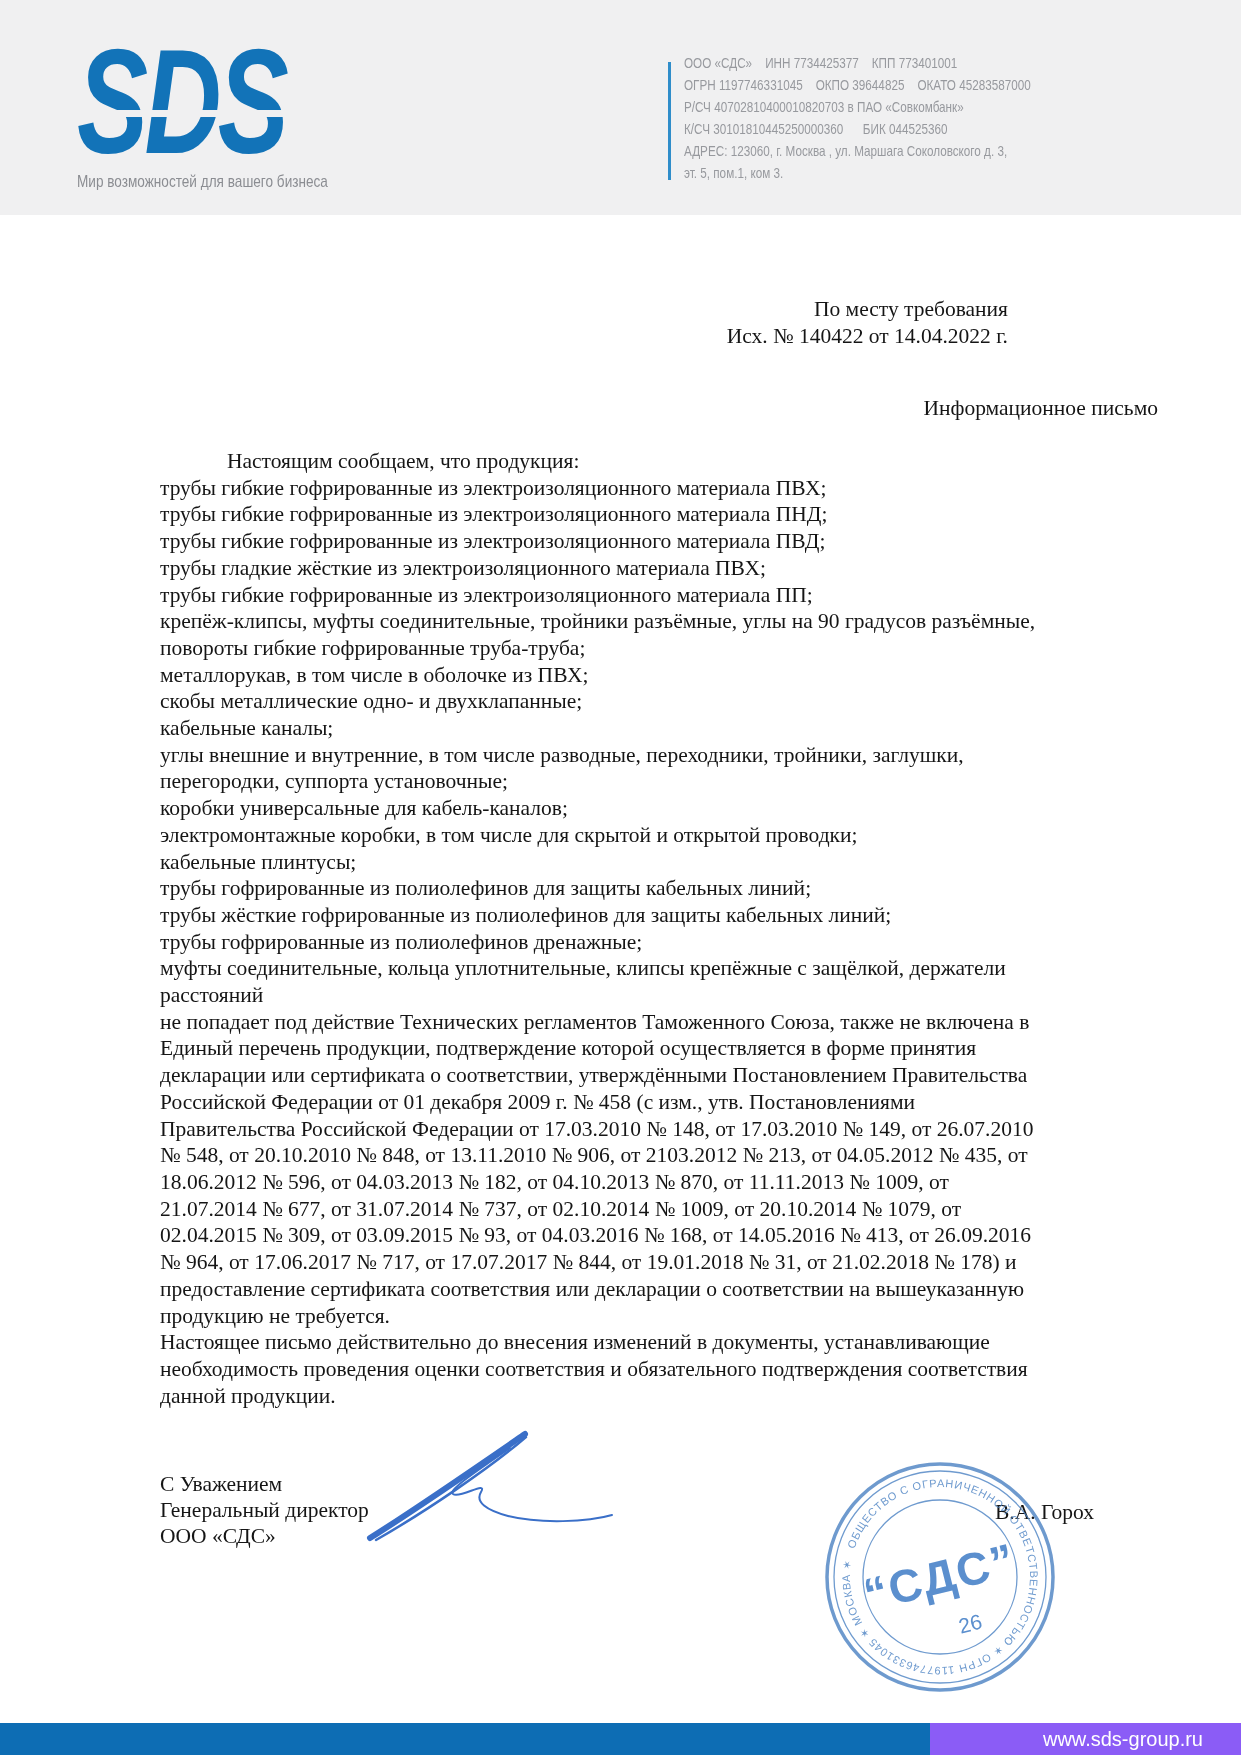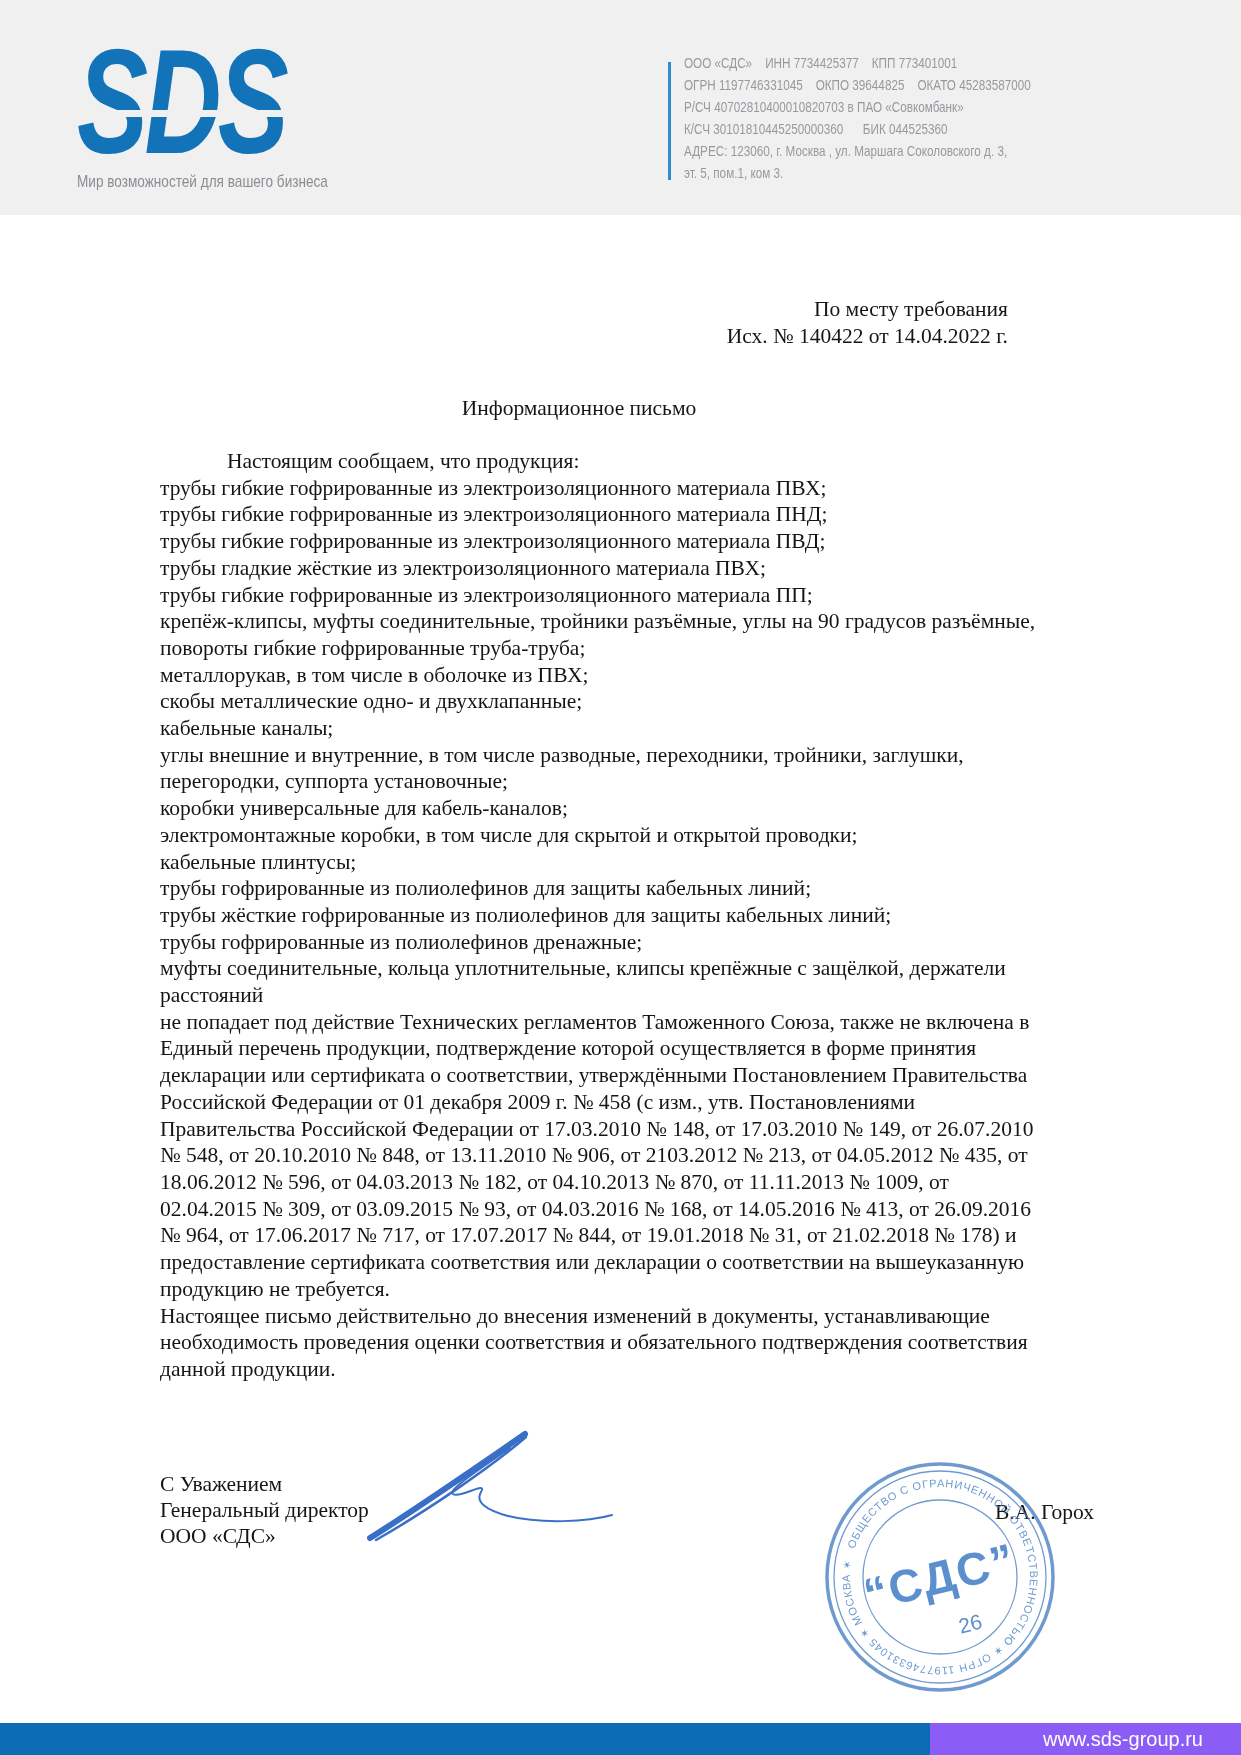--- a/index.html
+++ b/index.html
@@ -21,21 +21,21 @@
   }
   .info-rule { position:absolute; left:668px; top:62px; width:3px; height:118px; background:#2f8dca; }
   .company-info {
     position:absolute; left:684px; top:52px; font-family:"Liberation Sans",sans-serif;
     font-size:15px; line-height:22px; color:#97999e; white-space:pre;
     transform:scaleX(0.78); transform-origin:left top;
   }
   
   .reference { position:absolute; top:296px; right:233px; text-align:right; font-size:21.5px; line-height:27px; }
   
-  .title { position:absolute; top:396px; left:0; width:1158px; text-align:center; font-size:21.5px; }
+  .title { position:absolute; top:396px; left:0; width:1158px; text-align:right; font-size:21.5px; }
   .body-text { position:absolute; left:160px; top:448px; font-size:21.5px; line-height:26.7px; }
   .body-text .intro { padding-left:67px; }
   .body-line, .intro { white-space:pre; }
   
   .closing { position:absolute; left:160px; top:1452px; font-size:21.5px; line-height:26px;margin-top:19px; }
   .signer-name { position:absolute; left:995px; top:1500px; font-size:21.5px; }
   .signature-svg { position:absolute; left:340px; top:1420px; }
   .stamp-svg { position:absolute; left:808px; top:1445px; }
   
   .footer-bar { position:absolute; left:0; bottom:0; width:1241px; height:32px; background:#0d6db4; }
@@ -88,20 +88,21 @@
         <div class="body-line">трубы гофрированные из полиолефинов дренажные;</div>
         <div class="body-line">муфты соединительные, кольца уплотнительные, клипсы крепёжные с защёлкой, держатели</div>
         <div class="body-line">расстояний</div>
         <div class="body-line">не попадает под действие Технических регламентов Таможенного Союза, также не включена в</div>
         <div class="body-line">Единый перечень продукции, подтверждение которой осуществляется в форме принятия</div>
         <div class="body-line">декларации или сертификата о соответствии, утверждёнными Постановлением Правительства</div>
         <div class="body-line">Российской Федерации от 01 декабря 2009 г. № 458 (с изм., утв. Постановлениями</div>
         <div class="body-line">Правительства Российской Федерации от 17.03.2010 № 148, от 17.03.2010 № 149, от 26.07.2010</div>
         <div class="body-line">№ 548, от 20.10.2010 № 848, от 13.11.2010 № 906, от 2103.2012 № 213, от 04.05.2012 № 435, от</div>
         <div class="body-line">18.06.2012 № 596, от 04.03.2013 № 182, от 04.10.2013 № 870, от 11.11.2013 № 1009, от</div>
+        <div class="body-line">21.07.2014 № 677, от 31.07.2014 № 737, от 02.10.2014 № 1009, от 20.10.2014 № 1079, от</div>
         <div class="body-line">02.04.2015 № 309, от 03.09.2015 № 93, от 04.03.2016 № 168, от 14.05.2016 № 413, от 26.09.2016</div>
         <div class="body-line">№ 964, от 17.06.2017 № 717, от 17.07.2017 № 844, от 19.01.2018 № 31, от 21.02.2018 № 178) и</div>
         <div class="body-line">предоставление сертификата соответствия или декларации о соответствии на вышеуказанную</div>
         <div class="body-line">продукцию не требуется.</div>
         <div class="body-line">Настоящее письмо действительно до внесения изменений в документы, устанавливающие</div>
         <div class="body-line">необходимость проведения оценки соответствия и обязательного подтверждения соответствия</div>
         <div class="body-line">данной продукции.</div>
       </div>
   </div>
 

